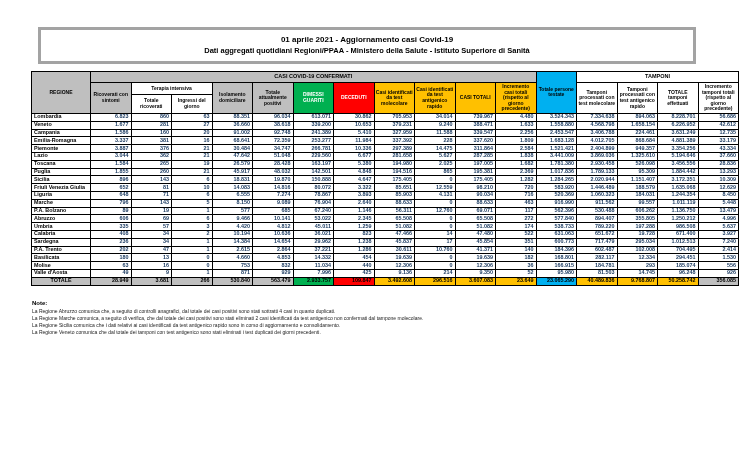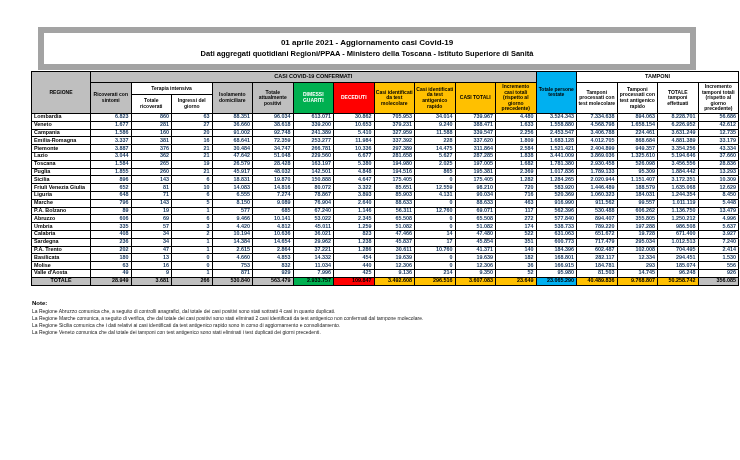--- a/index.html
+++ b/index.html
@@ -1,21 +1,21 @@
 <!DOCTYPE html>
 <html><head>
 <meta charset="utf-8">
 <style>
   * { margin:0; padding:0; box-sizing:border-box; }
   html,body { width:740px; height:460px; background:#ffffff; overflow:hidden;
               font-family:"Liberation Sans", sans-serif; }
   .page { position:relative; width:740px; height:460px; }
 
   .title-box { position:absolute; left:38px; top:27px; width:658px;
-               border:6px solid #a3a3a3; background:#fff; text-align:center;
+               border:3px solid #a3a3a3; background:#fff; text-align:center;
                padding:4px 0 5px 0; }
   .title-box .l1 { font-size:8px; font-weight:bold; color:#000; line-height:11px; }
   .title-box .l2 { font-size:7.5px; font-weight:bold; color:#000; line-height:11px; }
 
   table.covid { position:absolute; left:31px; top:71px; width:707px;
                 border-collapse:collapse; table-layout:fixed; }
   table.covid th, table.covid td { border:1px solid #000; overflow:hidden; }
   col.c-region { width:59px; }
   col.c-num { width:40.5px; }
 
@@ -44,21 +44,21 @@
   .notes .notes-label { font-size:6px; font-weight:bold; color:#000; margin-bottom:2px; }
   .notes .note-item { font-size:5px; line-height:7px; color:#222; }
 </style>
 </head>
 <body>
 
 <div class="page">
 
   <div class="title-box">
     <div class="l1">01 aprile 2021 - Aggiornamento casi Covid-19</div>
-    <div class="l2">Dati aggregati quotidiani Regioni/PPAA - Ministero della Toscana - Istituto Superiore di Sanità</div>
+    <div class="l2">Dati aggregati quotidiani Regioni/PPAA - Ministero della Salute - Istituto Superiore di Sanità</div>
   </div>
 
   <table class="covid">
     <colgroup>
       <col class="c-region">
       <col class="c-num">
         <col class="c-num">
         <col class="c-num">
         <col class="c-num">
       <col class="c-num">

